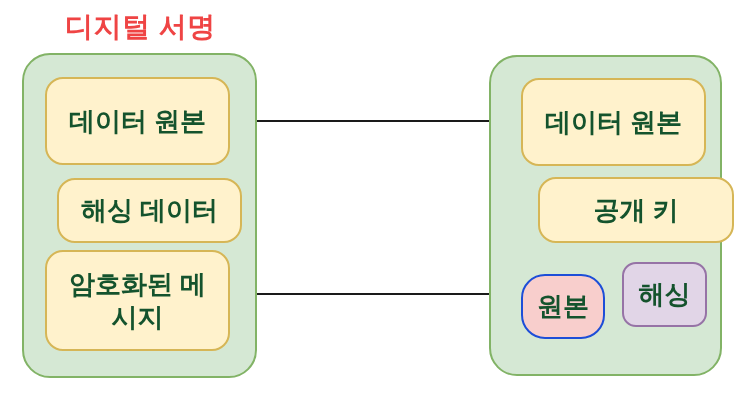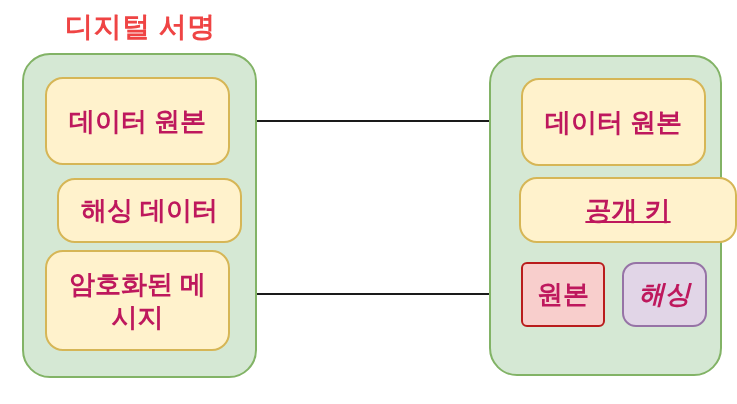--- a/index.html
+++ b/index.html
@@ -22,38 +22,38 @@
     border-radius:28px;
     box-sizing:border-box;
   }
   #left-container{left:22px;top:53px;width:235px;height:325px;}
   #right-container{left:489px;top:55px;width:233px;height:321px;}
   .node{
     position:absolute;
     box-sizing:border-box;
     display:flex;align-items:center;justify-content:center;
     text-align:center;
-    font-size:26px;font-weight:bold;color:#be185d;
+    font-size:26px;font-weight:bold;color:#14532d;
     line-height:1.25;
     border-radius:18px;
   }
   .yellow{background:#fff2cc;border:2px solid #d6b656;}
-  .pink{background:#f8cecc;border:2px solid #b91c1c;border-radius:6px;}
-  .purple{background:#e1d5e7;border:2px solid #9673a6;border-radius:14px;font-style:italic;}
+  .pink{background:#f8cecc;border:2px solid #1d4ed8;border-radius:24px;margin-top:12px;}
+  .purple{background:#e1d5e7;border:2px solid #9673a6;border-radius:14px;}
   .connector{
     position:absolute;
     height:1.5px;background:#1a1a1a;
   }
   
   #l-box1{left:45px;top:77px;width:185px;height:88px;}
   #l-box2{left:45px;top:178px;width:185px;height:65px;margin-left:12px;}
   #l-box3{left:45px;top:250px;width:185px;height:101px;padding:0 12px;}
   
   #r-box1{left:521px;top:78px;width:185px;height:88px;}
-  #r-box2{left:519px;top:177px;width:218px;height:66px;text-decoration:underline;}
+  #r-box2{left:538px;top:177px;width:196px;height:66px;}
   #r-small1{left:521px;top:262px;width:84px;height:65px;}
   #r-small2{left:622px;top:262px;width:85px;height:65px;}
   
   #conn1{left:230px;top:120px;width:259px;}
   #conn2{left:230px;top:293px;width:259px;}
 </style>
 </head>
 <body>
 
 <div id="canvas">

